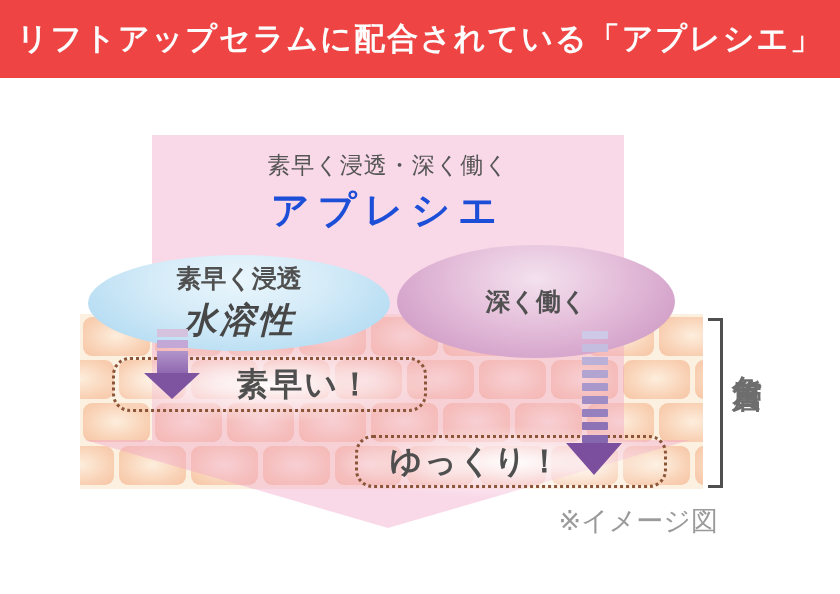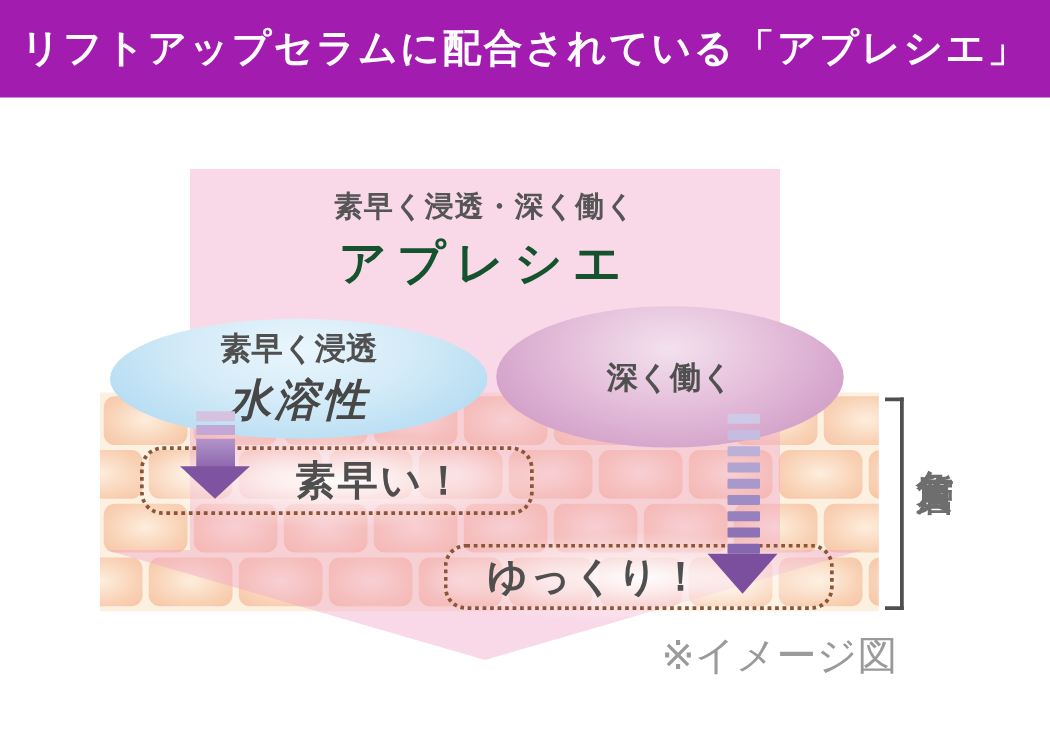--- a/index.html
+++ b/index.html
@@ -1,41 +1,41 @@
 <!DOCTYPE html>
 <html><head>
 <meta charset="utf-8">
 <style>
   * { margin:0; padding:0; box-sizing:border-box; }
   html,body { background:#fff; }
   body { font-family:"Liberation Sans","DejaVu Sans",sans-serif; }
   .stage { position:relative; width:840px; height:594px; background:#fff; overflow:hidden; }
 
   
-  .header { position:absolute; left:0; top:0; width:840px; height:78px; background:#a21caf;
+  .header { position:absolute; left:0; top:0; width:840px; height:78px; background:#ef4444;
             display:flex; align-items:center; justify-content:center; }
   .header .title { color:#fcfcfc; font-size:31px; font-weight:bold; letter-spacing:2px; }
 
   
   .wall { position:absolute; left:80px; top:314px; width:623px; height:175px;
           background:#fcf0e0; padding:3px; overflow:hidden; z-index:1; }
   .brow { display:flex; gap:5px; height:39px; margin-bottom:4px; }
   .brow.off { margin-left:-36px; }
   .brick { flex:0 0 67px; height:39px; border-radius:9px;
            background:radial-gradient(ellipse at 50% 48%, #fdeedd 0%, #f9d2b6 62%, #f6c4a4 100%); }
 
   
   .bigarrow { position:absolute; left:82px; top:135px; width:610px; height:395px; z-index:2;
               background:rgba(240,165,200,0.42);
               clip-path:polygon(70px 0, 542px 0, 542px 305px, 608px 305px, 306px 393px, 3px 305px, 70px 305px); }
 
   
   .mainblock { position:absolute; left:152px; top:150px; width:472px; text-align:center; z-index:6; }
-  .mainblock .sub { font-size:23px; color:#555; font-weight:bold; letter-spacing:1px; }
-  .mainblock .big { font-size:38px; color:#14532d; font-weight:bold; letter-spacing:8px; margin-top:4px; }
+  .mainblock .sub { font-size:23px; color:#555; font-weight:normal; letter-spacing:1px; }
+  .mainblock .big { font-size:38px; color:#1d4ed8; font-weight:bold; letter-spacing:8px; margin-top:4px; }
 
   
   .ellipse { position:absolute; border-radius:50%; z-index:4;
              display:flex; flex-direction:column; align-items:center; justify-content:center; text-align:center; }
   .ellipse .sub { font-size:25px; color:#505050; font-weight:bold; }
   .ellipse .big { font-size:35px; color:#474747; font-weight:bold; letter-spacing:3px; margin-top:2px;font-style:italic; }
   .ellipse.water { left:88px; top:255px; width:302px; height:96px;
       background:radial-gradient(ellipse at 50% 26%, #eaf6fc 0%, #d4ebf8 42%, #b9def3 76%, #a9d5ee 100%); }
   .ellipse.oil { left:397px; top:245px; width:278px; height:113px;
       background:radial-gradient(ellipse at 50% 30%, #f3e1ee 0%, #e5c0db 40%, #d5a4cb 74%, #cb97c2 100%);text-align:right; }
@@ -73,21 +73,21 @@
   
   .bracket { position:absolute; z-index:6; }
   .bracket .vline { position:absolute; left:720px; top:318px; width:3px; height:170px; background:#4f4f4f; }
   .bracket .tick-top { position:absolute; left:708px; top:318px; width:15px; height:3px; background:#4f4f4f; }
   .bracket .tick-bottom { position:absolute; left:708px; top:485px; width:15px; height:3px; background:#4f4f4f; }
   .layer-label { position:absolute; left:731px; top:351px; z-index:6;
       writing-mode:vertical-rl; font-size:30px; line-height:32px; letter-spacing:4px; color:#6e6e6e; font-weight:bold; }
 
   
   .note { position:absolute; left:520px; top:503px; width:198px; text-align:right;
-          font-size:32px; color:#9a9a9a; z-index:6; }
+          font-size:27px; color:#9a9a9a; z-index:6; }
 </style>
 </head>
 <body>
 
 <div class="stage">
 
   <div class="header">
     <div class="title">リフトアップセラムに配合されている「アプレシエ」</div>
   </div>
 

